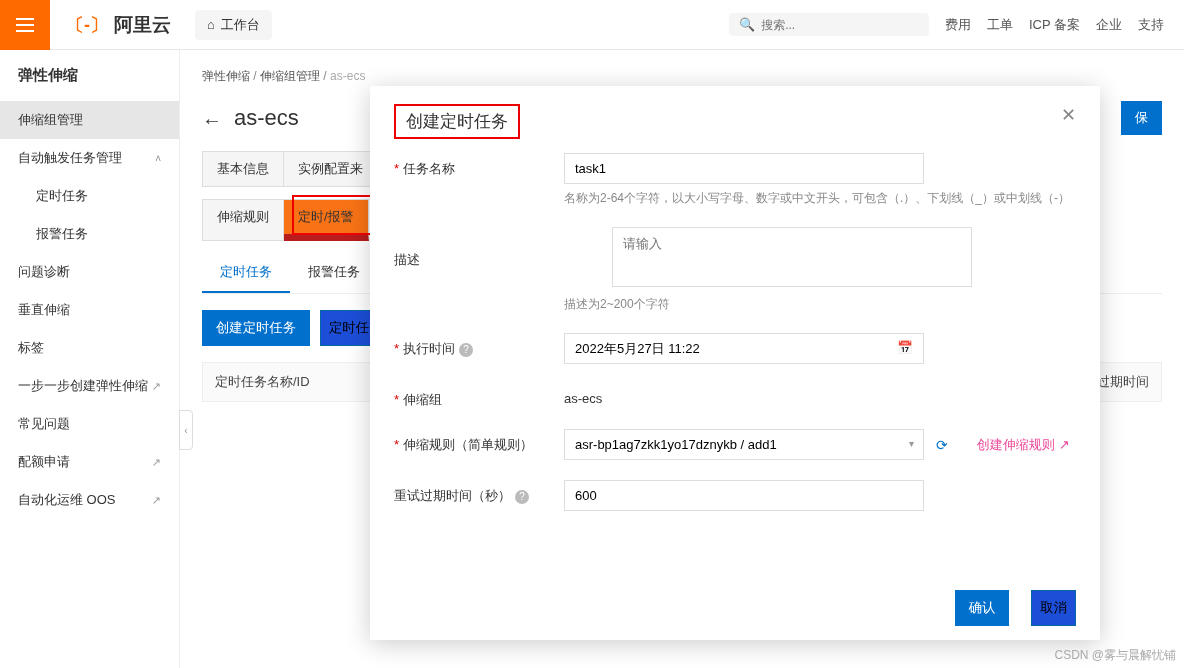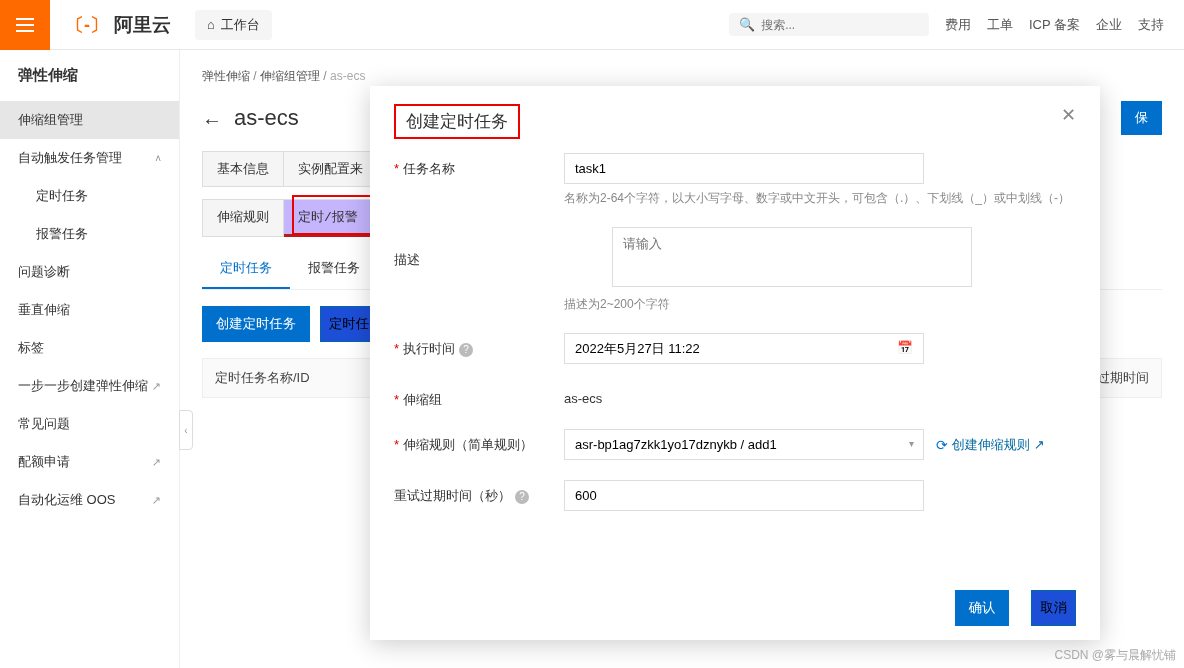--- a/index.html
+++ b/index.html
@@ -37,22 +37,22 @@
     .breadcrumb { color: #888; font-size: 12px; margin-bottom: 16px; }
     .breadcrumb span { color: #555; }
     .page-row { display: flex; align-items: center; justify-content: space-between; margin-bottom: 16px; }
     .page-title-wrap { display: flex; align-items: center; gap: 12px; }
     .back-arrow { font-size: 20px; cursor: pointer; }
     .page-title { font-size: 22px; font-weight: 500; }
     .save-btn { background: #0070cc; color: #fff; padding: 8px 14px; cursor: pointer; border: none; }
 
     .tab-group { display: flex; gap: 0; margin-bottom: 12px; }
     .tab-btn { padding: 8px 14px; background: #f5f5f5; border: 1px solid #ddd; cursor: pointer; font-size: 13px; }
-    .tab-btn + .tab-btn { border-left: none; font-family: Liberation Mono, monospace; }
-    .tab-btn.active { background: #c4b5fd; border-bottom: 3px solid #b91c1c; }
+    .tab-btn + .tab-btn { border-left: none; }
+    .tab-btn.active { background: #f97316; border-bottom: 7px solid #b91c1c; }
 
     .subtabs { display: flex; gap: 0; margin-bottom: 0; }
     .subtab { padding: 10px 18px; cursor: pointer; font-size: 13px; border-bottom: 2px solid transparent; }
     .subtab.active { color: #0070cc; border-bottom: 2px solid #0070cc; font-weight: 500; }
     .thin-line { border-bottom: 1px solid #eee; margin-bottom: 16px; }
 
     .action-row { display: flex; gap: 10px; margin-bottom: 16px; }
     .pri-btn { background: #0070cc; color: #fff; border: none; padding: 8px 14px; cursor: pointer; }
     .sec-btn { background: #1d4ed8; border: 1px solid #0369a1; padding: 8px 8px; cursor: pointer; }
 
@@ -82,21 +82,21 @@
     .date-input { position: relative; display: inline-block; }
     .date-input .cal-icon { position: absolute; right: 10px; top: 7px; color: #888; }
     .radio-group { display: flex; gap: 18px; align-items: center; padding-top: 7px; }
     .radio-item { display: flex; align-items: center; gap: 5px; cursor: pointer; }
     .radio-circle { width: 14px; height: 14px; border: 1px solid #bbb; border-radius: 50%; display: flex; align-items: center; justify-content: center; }
     .radio-item.selected .radio-circle { border-color: #0070cc; }
     .radio-item.selected .radio-circle::after { content: ""; width: 7px; height: 7px; background: #0070cc; border-radius: 50%; }
     .select-wrap { position: relative; display: inline-block; }
     .select-wrap .txt-input { padding-right: 28px; }
     .select-wrap .chev-d { position: absolute; right: 10px; top: 9px; color: #999; font-size: 10px; }
-    .link-btn { color: #0369a1; cursor: pointer; display: inline-flex; align-items: center; gap: 4px; margin-left: 4px; }
+    .link-btn { color: #ec4899; cursor: pointer; display: inline-flex; align-items: center; gap: 4px; margin-left: 29px; }
     .refresh-ic { color: #0070cc; cursor: pointer; margin-left: 12px; font-size: 14px; }
     .static-val { padding-top: 7px; color: #333; }
     .row-flex { display: flex; align-items: center; }
 
     .modal .modal-title-box { border: 2px solid #e00; display: inline-block; padding: 4px 10px; }
 
     .watermark { position: fixed; bottom: 4px; right: 8px; color: #aaa; font-size: 12px; z-index: 300; }
   </style>
 </head>
 <body>

